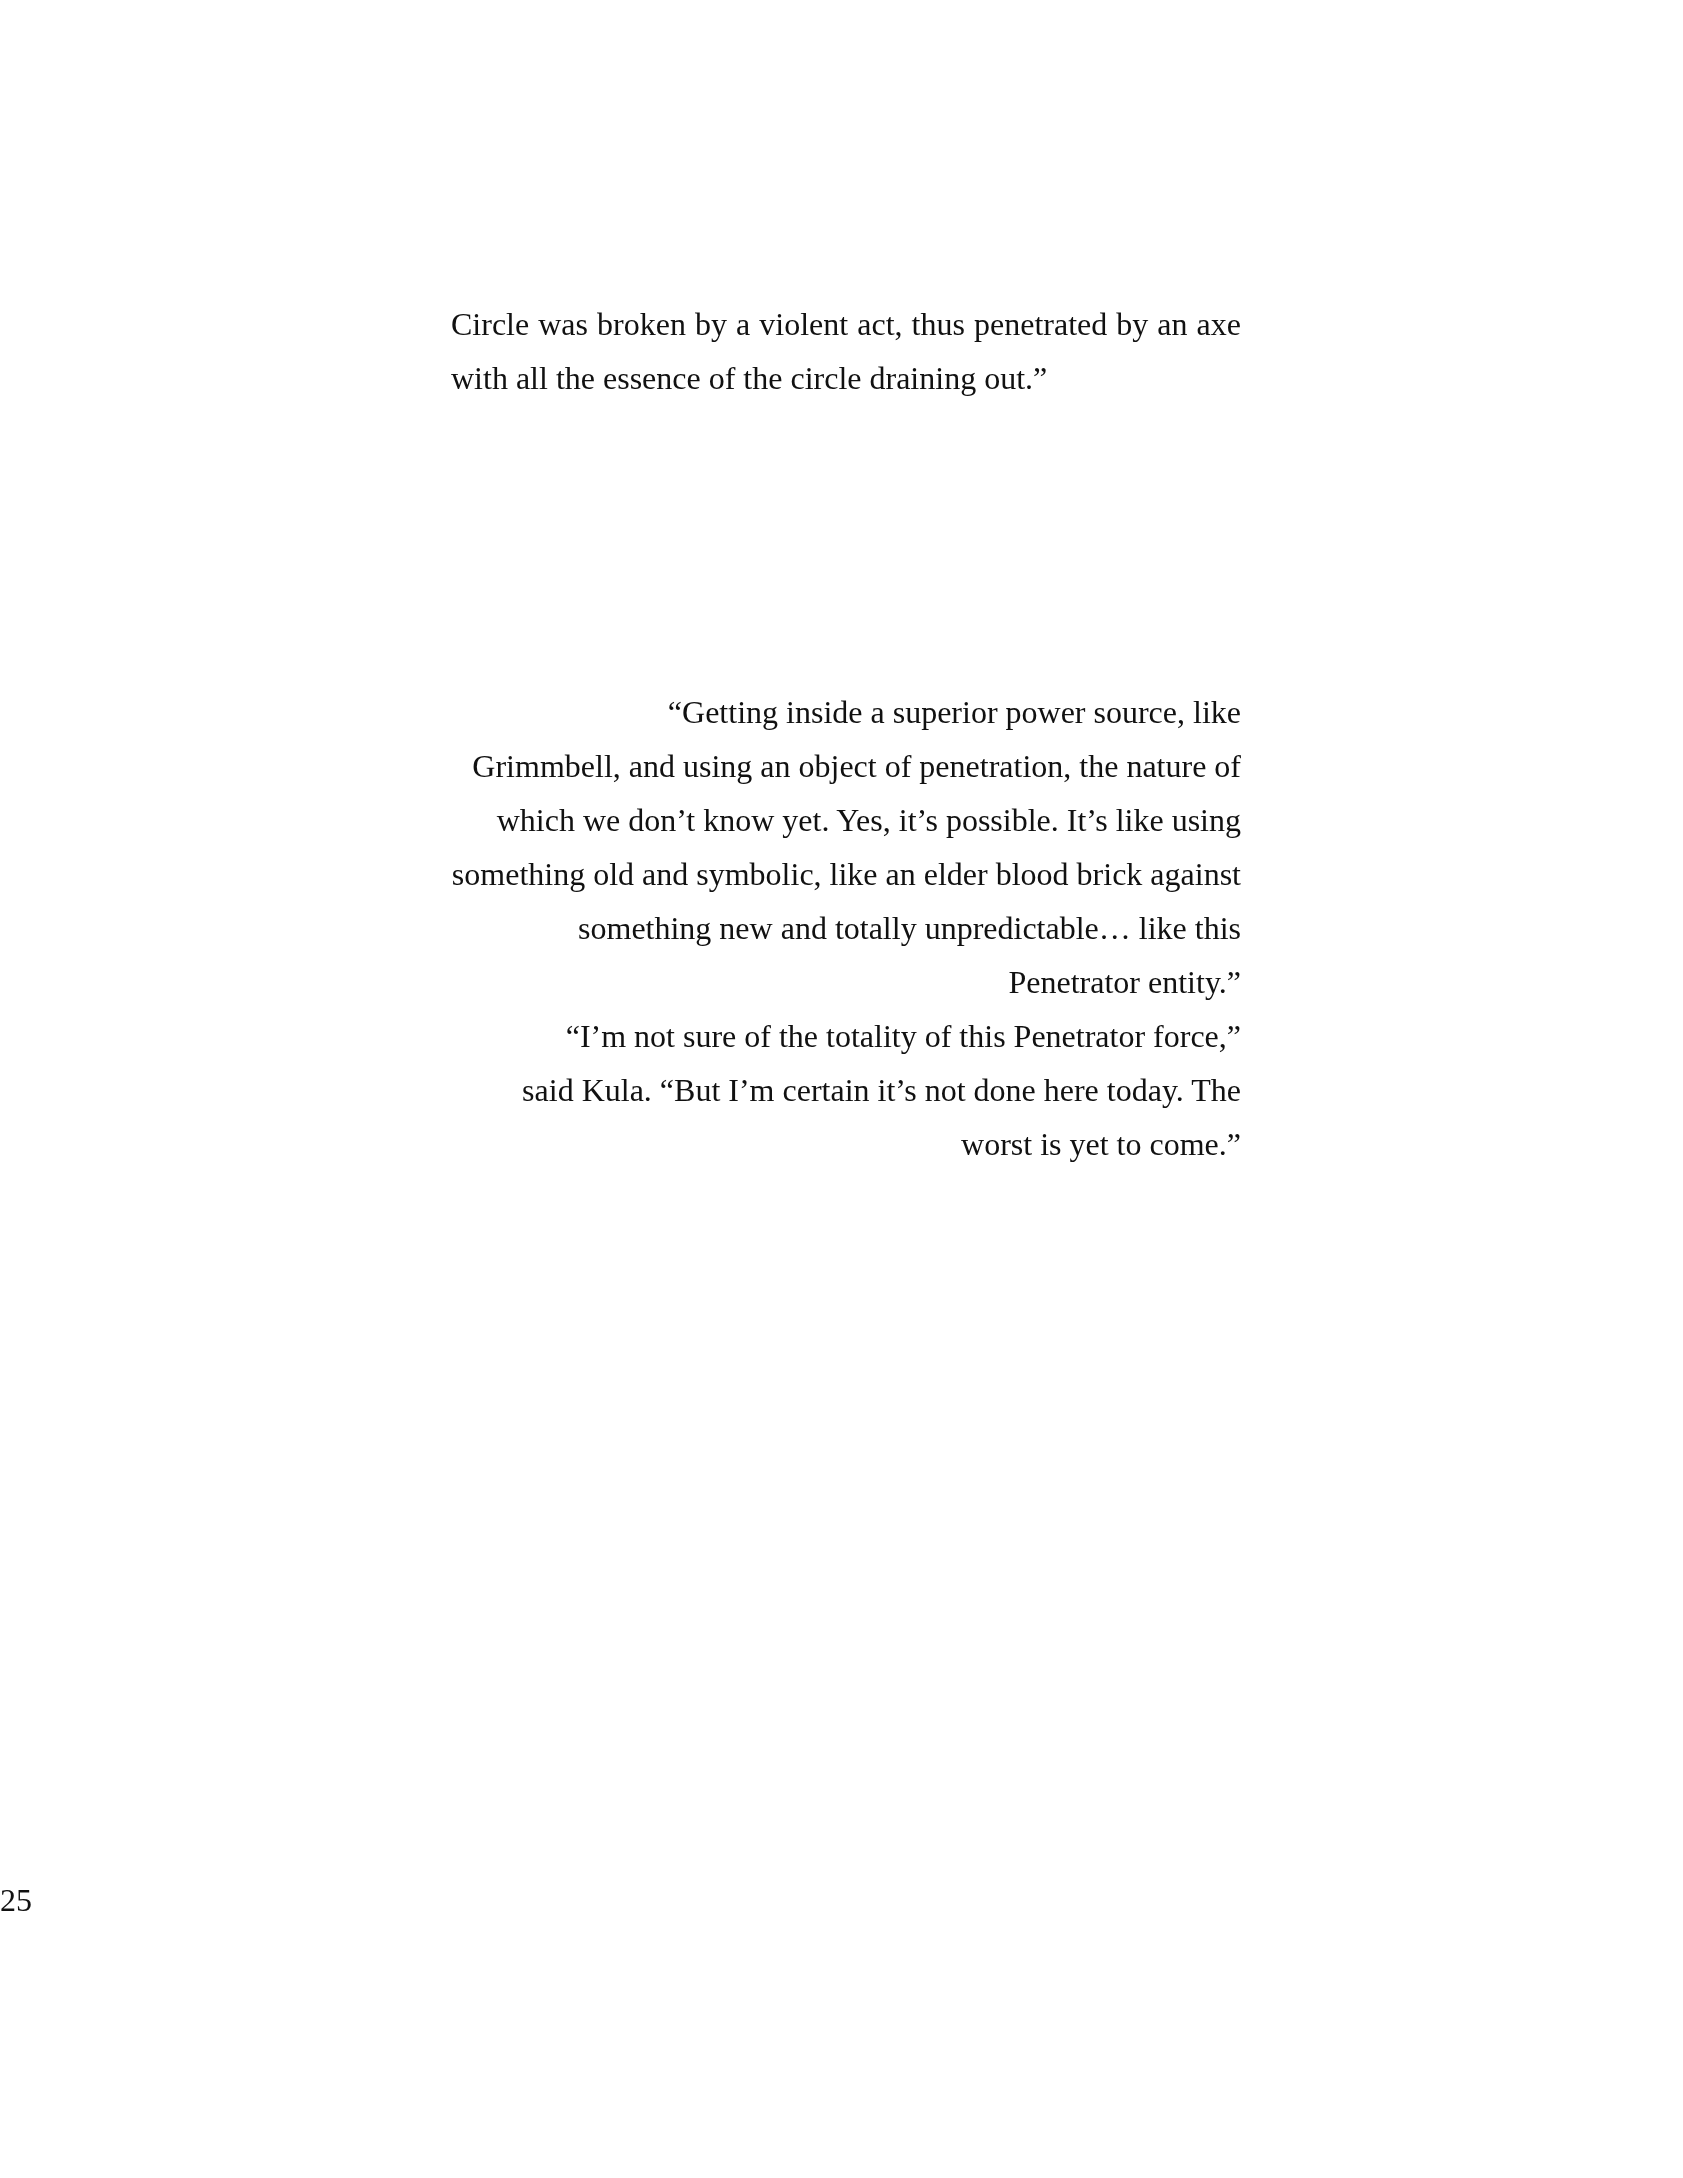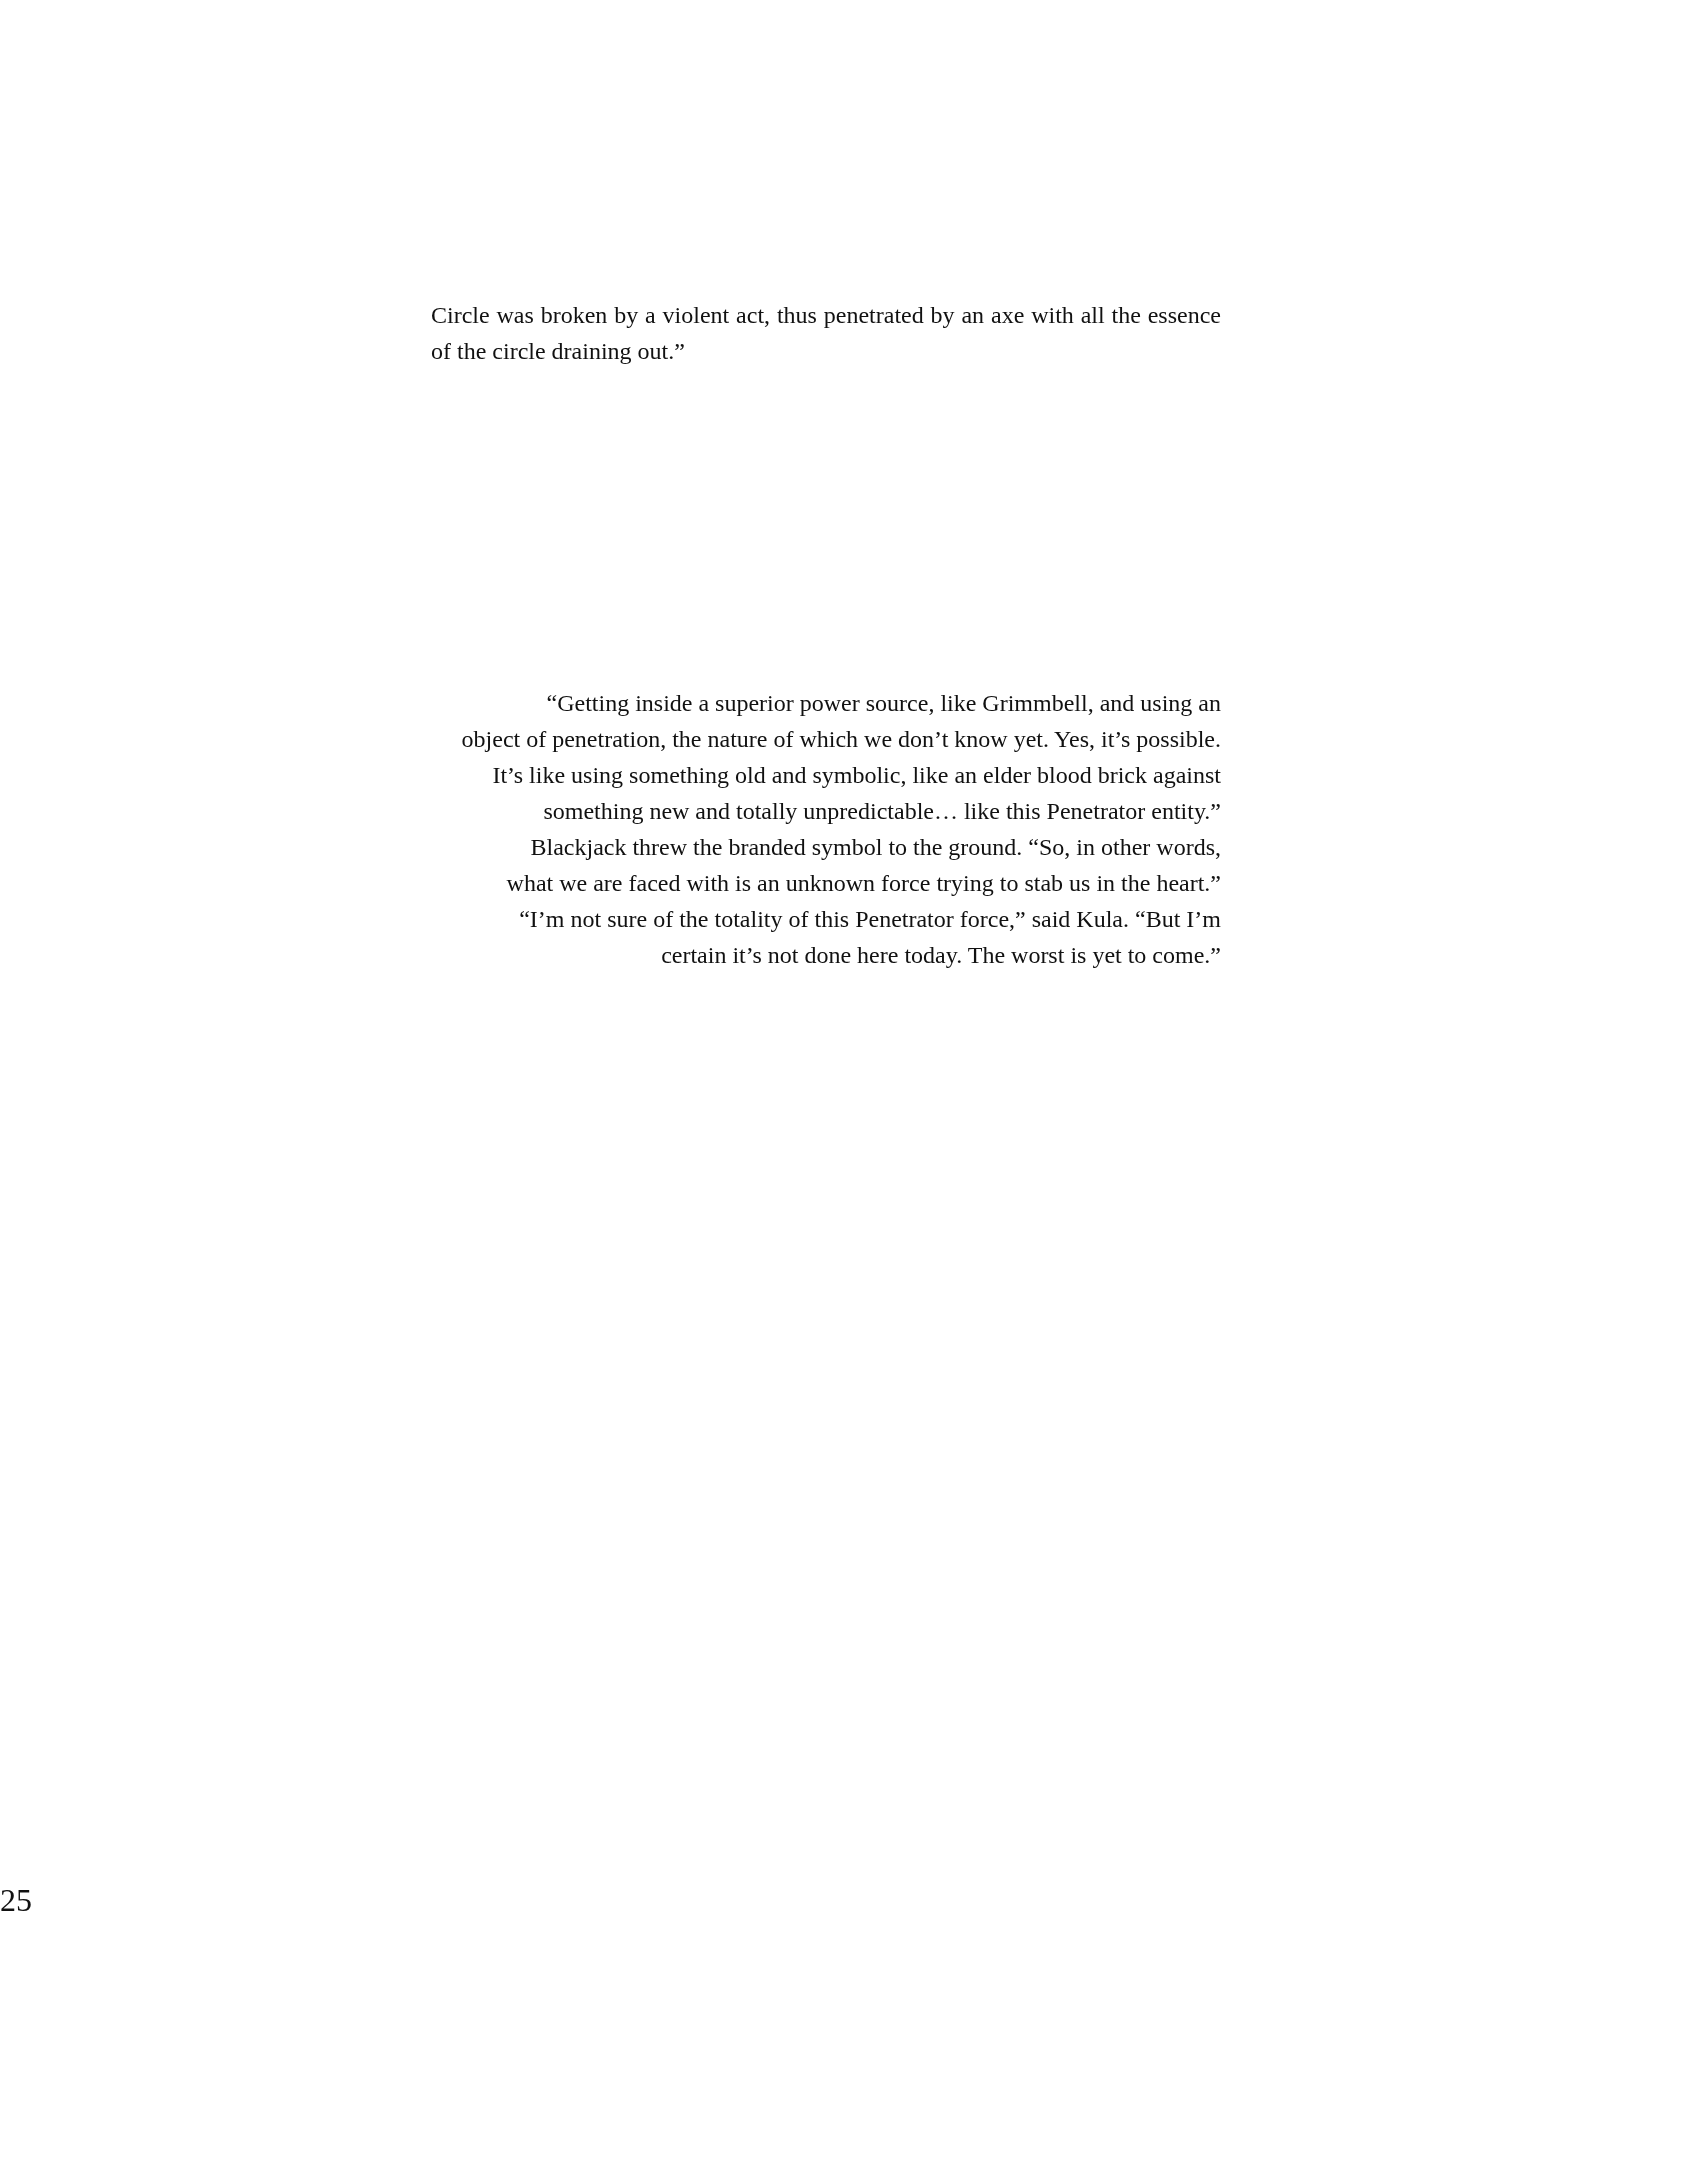--- a/index.html
+++ b/index.html
@@ -1,34 +1,33 @@
 <!DOCTYPE html>
 <html><head>
 <meta charset="utf-8">
 <style>
   html, body { margin:0; padding:0; background:#ffffff; }
   body { width:1683px; height:2178px; position:relative; overflow:hidden;
          font-family:"Liberation Serif", "DejaVu Serif", serif; color:#111111; }
-  .block { position:absolute; left:431px; width:790px; font-size:24px; line-height:36px; }
+  .block { position:absolute; left:451px; width:790px; font-size:32px; line-height:54px; }
   #sec1 { top:297px; }
   #sec1 p { text-align:justify; }
   #sec2 { top:685px; }
   #sec2 p { text-align:right; }
   p { margin:0; text-indent:86px; }
   p.noindent { text-indent:0; }
   .pagenum { position:absolute; left:0; width:1683px; top:1881px; text-align:left;
              font-size:32px; line-height:38px; }
 </style>
 </head>
 <body>
 
 <div id="sec1" class="block">
   <p class="noindent">Circle was broken by a violent act, thus penetrated by an axe with all the essence of the circle draining out.”</p>
 </div>
 
 <div id="sec2" class="block">
   <p>“Getting inside a superior power source, like Grimmbell, and using an object of penetration, the nature of which we don’t know yet. Yes, it’s possible. It’s like using something old and symbolic, like an elder blood brick against something new and totally unpredictable… like this Penetrator entity.”</p>
-  <p>Blackjack threw the branded symbol to the ground. “So, in other words, what we are faced with is an unknown force trying to stab us in the heart.”</p>
   <p>“I’m not sure of the totality of this Penetrator force,” said Kula. “But I’m certain it’s not done here today. The worst is yet to come.”</p>
 </div>
 
 <div class="pagenum">25</div>
 
 
 </body></html>

